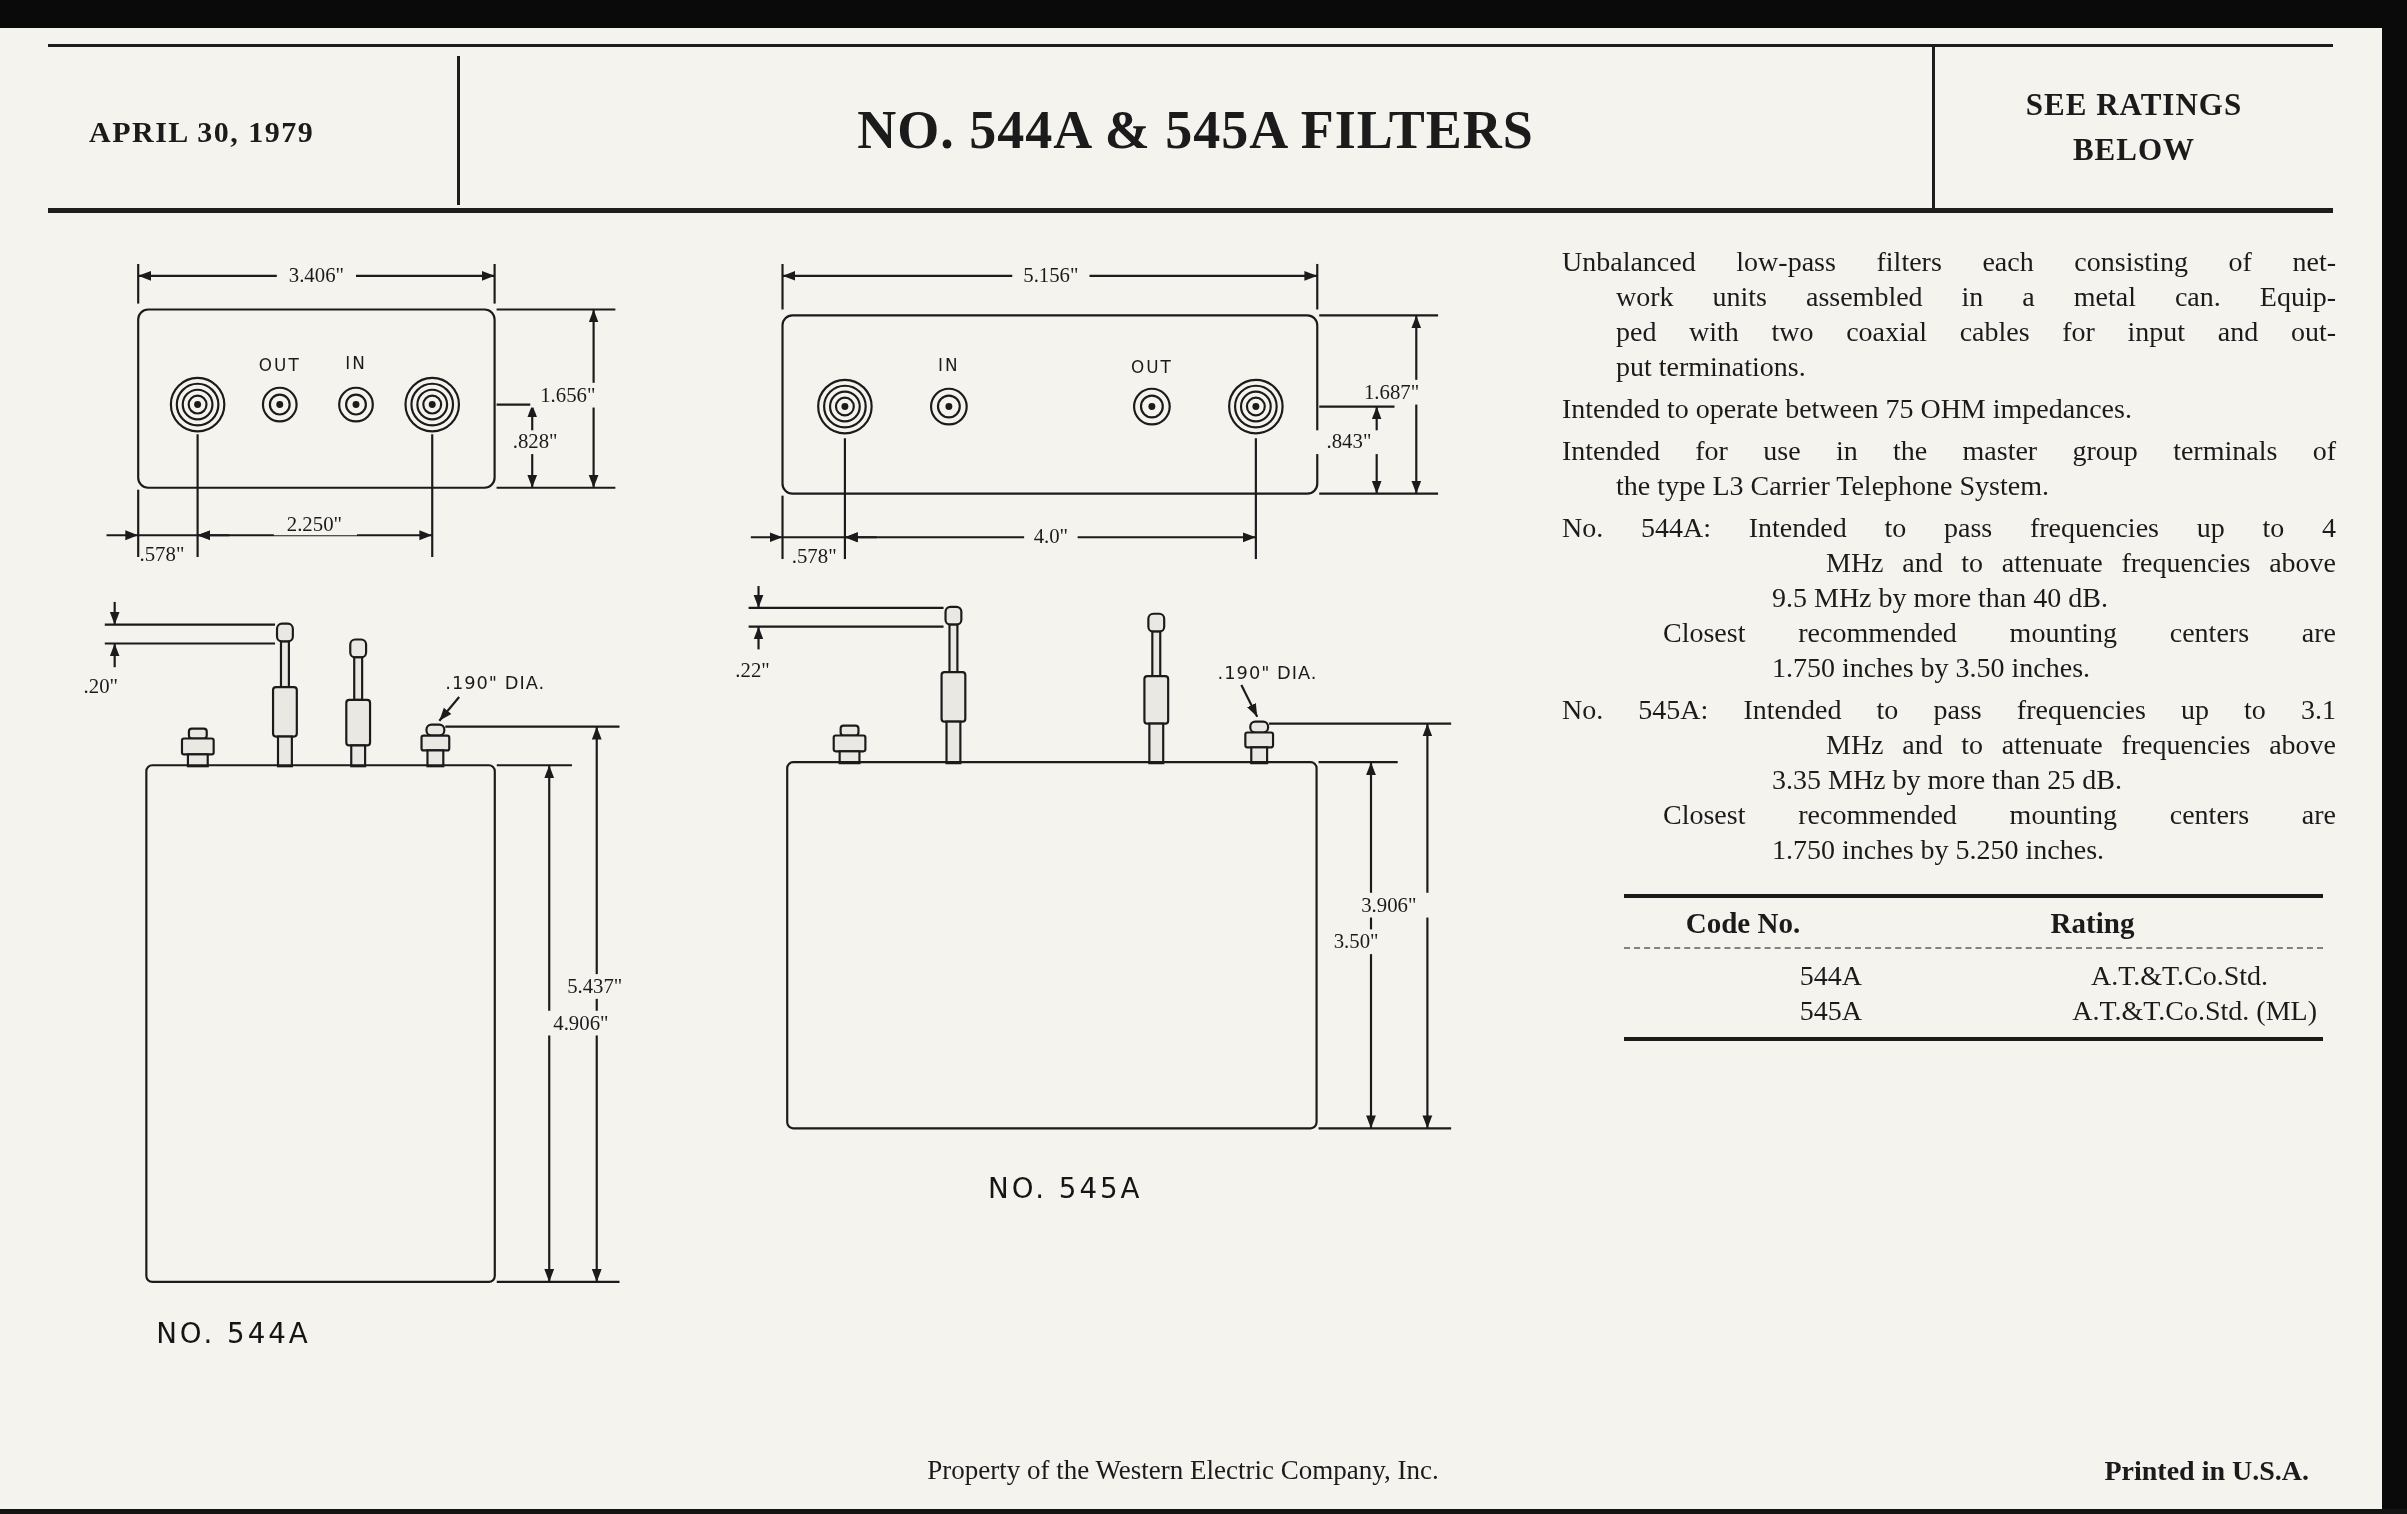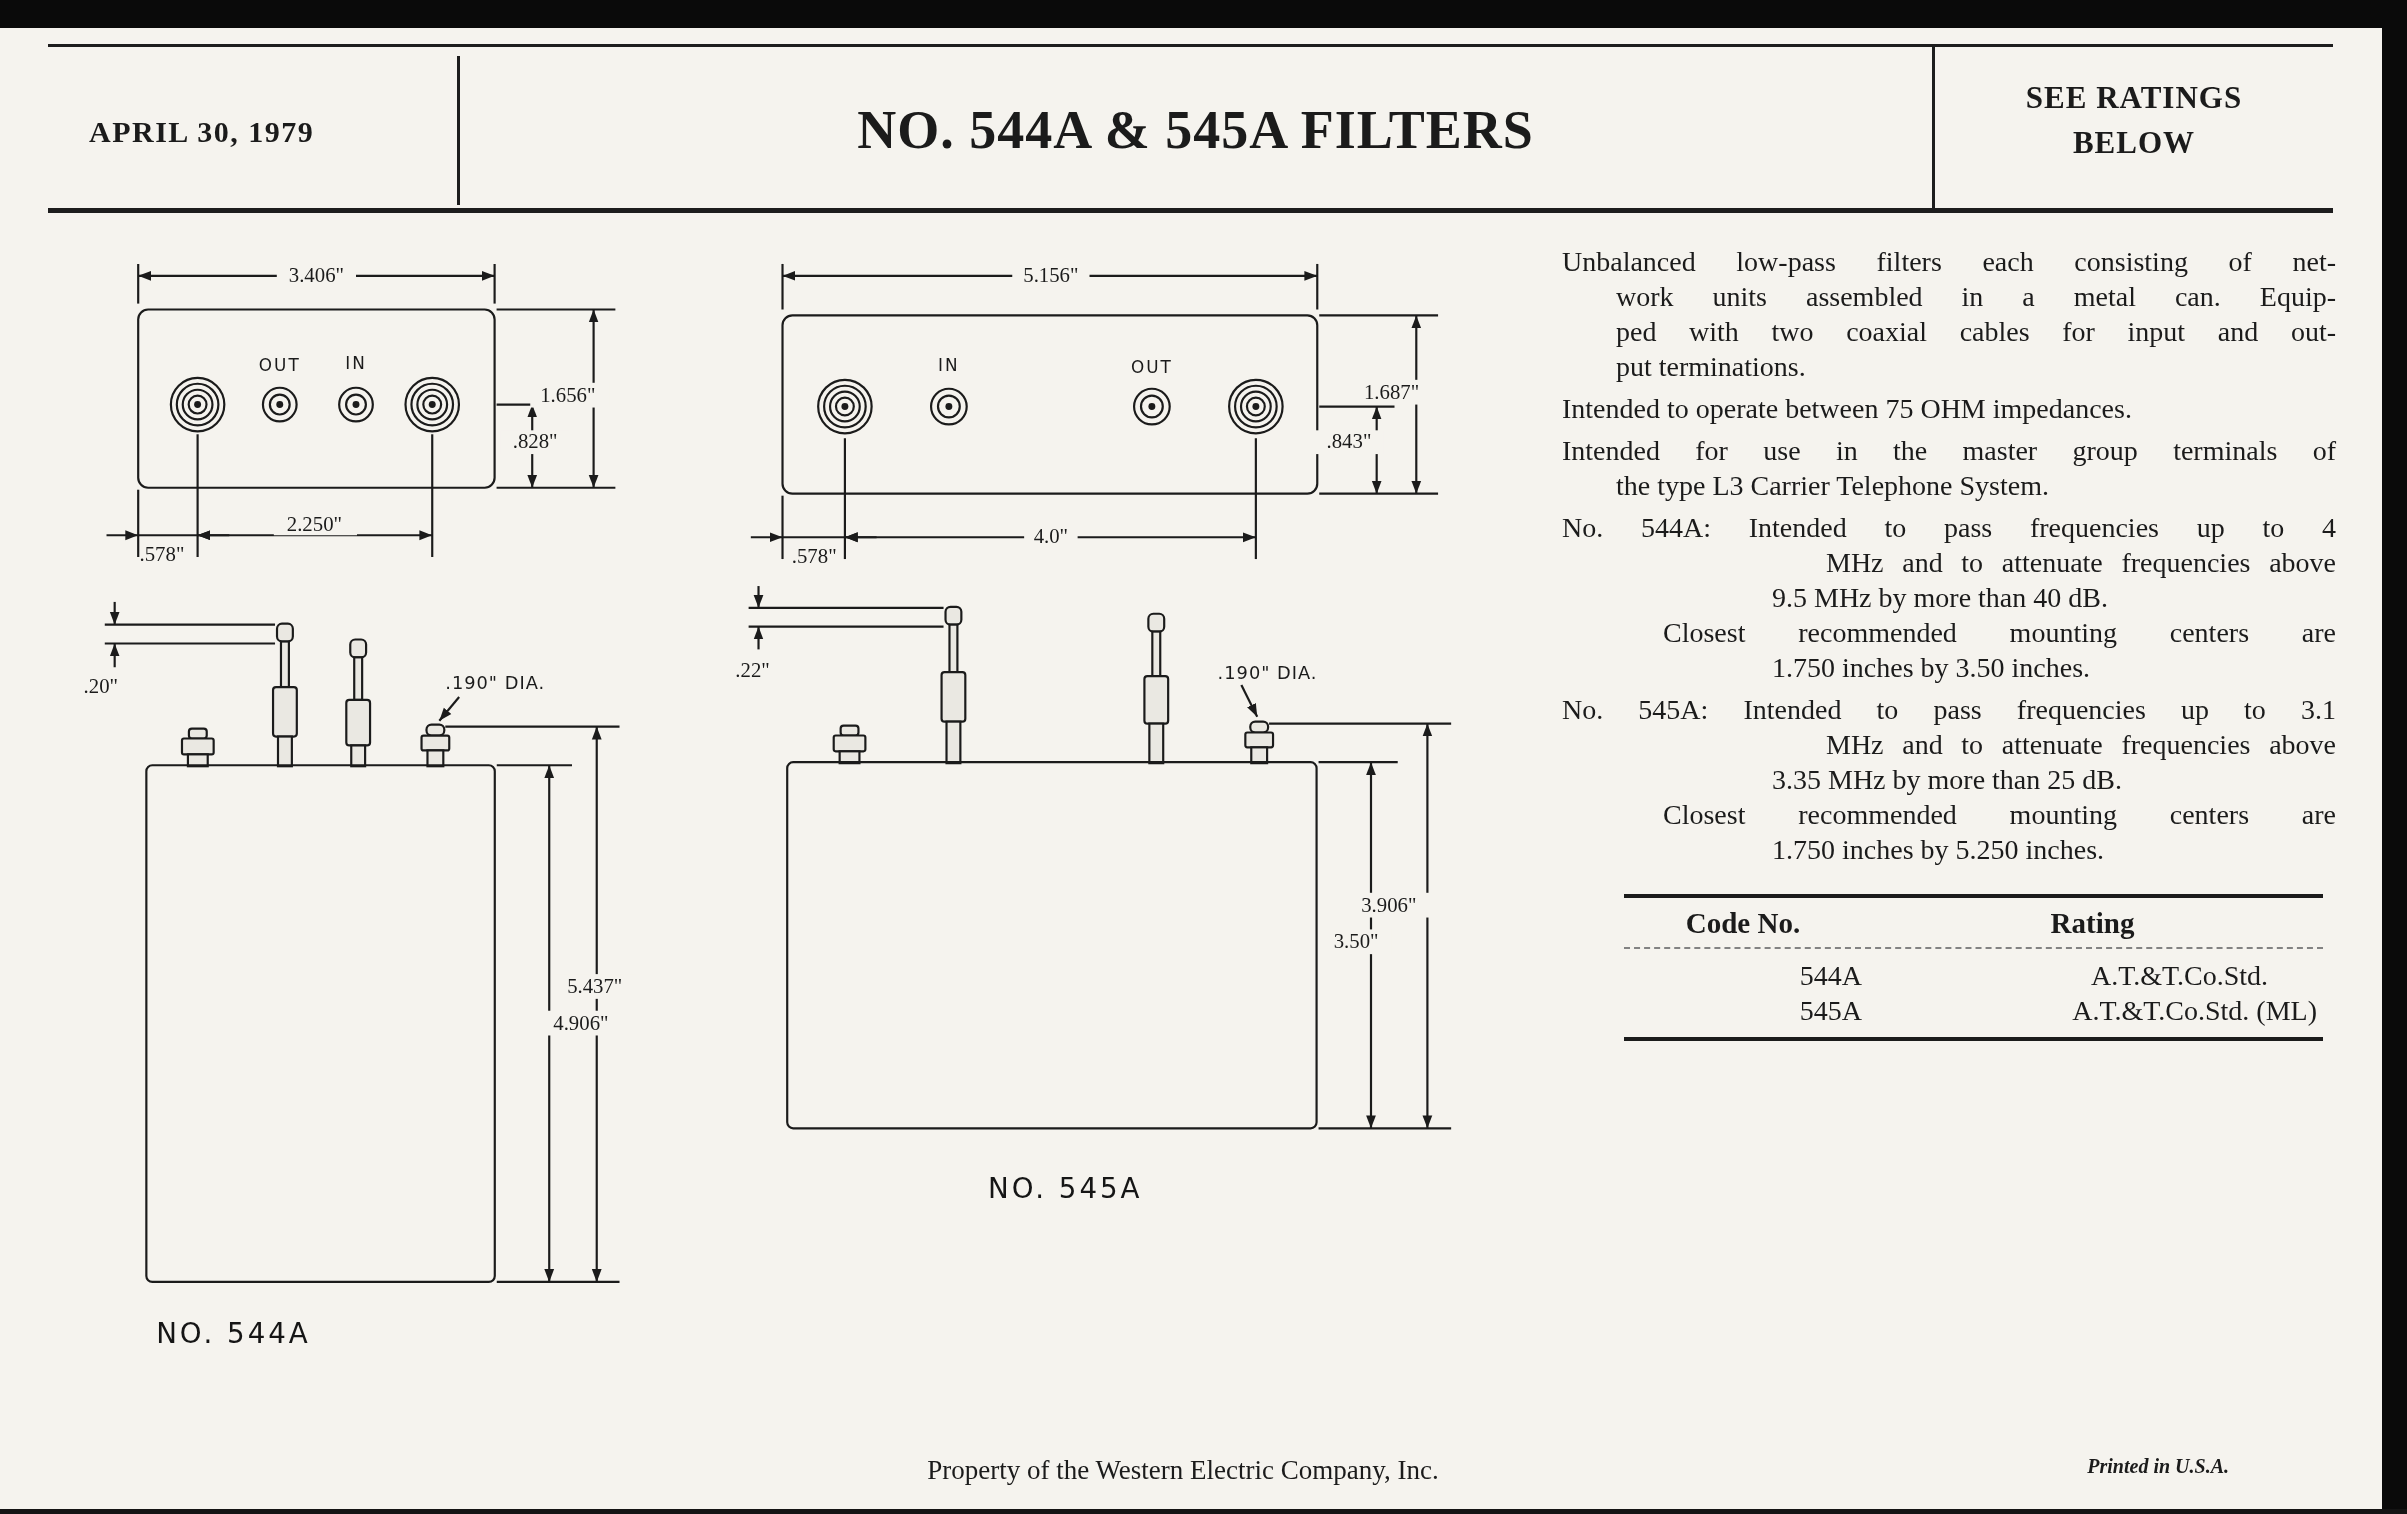--- a/index.html
+++ b/index.html
@@ -6,21 +6,21 @@
   .page { position:relative; width:2408px; height:1515px; background:#0a0a0a; overflow:hidden;
           font-family:"Liberation Serif", serif; color:#1b1b1b; }
   .paper { position:absolute; left:0; top:28px; width:2382px; height:1481px; background:#f5f3ee; }
   .abs { position:absolute; }
 
   
   .rule-h { position:absolute; background:#1d1d1d; }
   .date { position:absolute; left:89px; top:115px; font-size:30px; font-weight:bold; letter-spacing:1.5px; }
   .title { position:absolute; left:460px; top:99px; width:1471px; text-align:center;
            font-size:54px; font-weight:bold; letter-spacing:1px; }
-  .ratings-note { position:absolute; left:1935px; top:75px; width:398px; text-align:center;
+  .ratings-note { position:absolute; left:1935px; top:82px; width:398px; text-align:center;
                   font-size:31px; font-weight:bold; line-height:45px; letter-spacing:1px; }
 
   
   .desc { position:absolute; left:1562px; top:244px; width:774px; font-size:28px; line-height:35px; }
   .p { margin:0 0 7px 0; }
   .ln { }
   .j  { text-align:justify; text-align-last:justify; }
   .i1 { padding-left:54px; }
   .i2 { padding-left:101px; }
   .i3 { padding-left:210px; }
@@ -37,22 +37,22 @@
   .rt-row.first { padding-top:9px; }
   .rt-code { width:238px; text-align:right; }
   .rt-rating { flex:1; text-align:right; }
   .pr-56 { padding-right:55px; }
   .pr-6 { padding-right:6px; }
   .rt-bottom { margin-top:9px; }
 
   
   .footer-prop { position:absolute; left:693px; top:1455px; width:980px; text-align:center;
                  font-size:27px; font-weight:normal; }
-  .footer-print { position:absolute; left:1920px; top:1455px; width:309px; text-align:right;
-                  font-size:20px; font-weight:bold;font-style:italic; }
+  .footer-print { position:absolute; left:2000px; top:1455px; width:309px; text-align:right;
+                  font-size:28px; font-weight:bold; }
 
   
   .bar-top { position:absolute; left:0; top:0; width:2408px; height:28px; background:#0a0a0a; }
   .bar-right { position:absolute; left:2382px; top:0; width:26px; height:1515px; background:#0a0a0a; }
   .bar-bottom { position:absolute; left:0; top:1509px; width:2408px; height:6px; background:#141414; }
 
   
   svg .st { stroke:#1b1b1b; stroke-width:2.2; fill:none; }
   svg .hw { stroke:#1b1b1b; stroke-width:2.2; fill:#eae8e2; }
   svg .fillDot { fill:#1b1b1b; stroke:none; }

